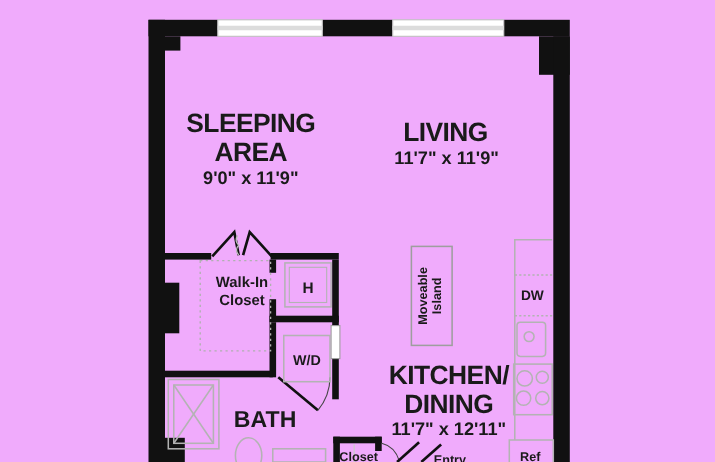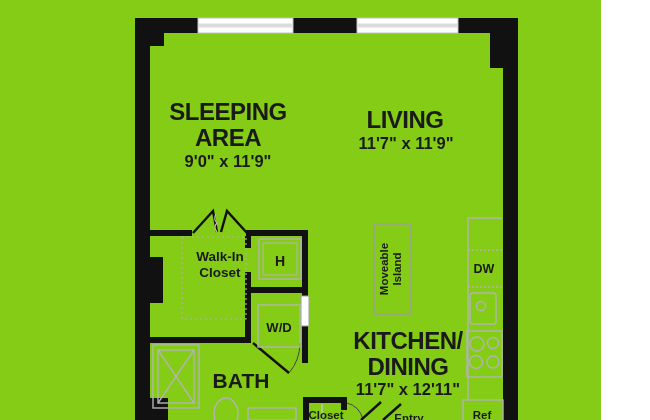--- a/index.html
+++ b/index.html
@@ -1,16 +1,16 @@
 <!DOCTYPE html>
 <html><head>
 <meta charset="utf-8">
 <style>
   html,body{margin:0;padding:0;background:#ffffff;}
-  .stage{position:relative;width:601px;height:420px;background:#84cc16;overflow:hidden;
+  .stage{position:relative;width:650px;height:420px;background:#f0abfc;overflow:hidden;
          font-family:"Liberation Sans",sans-serif;}
   svg text{font-family:"Liberation Sans",sans-serif;font-weight:bold;fill:#1a1a1a;}
   .room-name{font-size:24px;letter-spacing:-0.5px;}
   .room-dim{font-size:16.5px;}
   .bath-name{font-size:21px;}
   .small-label{font-size:13.5px;}
   .tiny-label{font-size:11.5px;}
   .fixt-label{font-size:12.5px;}
 </style>
 </head>

